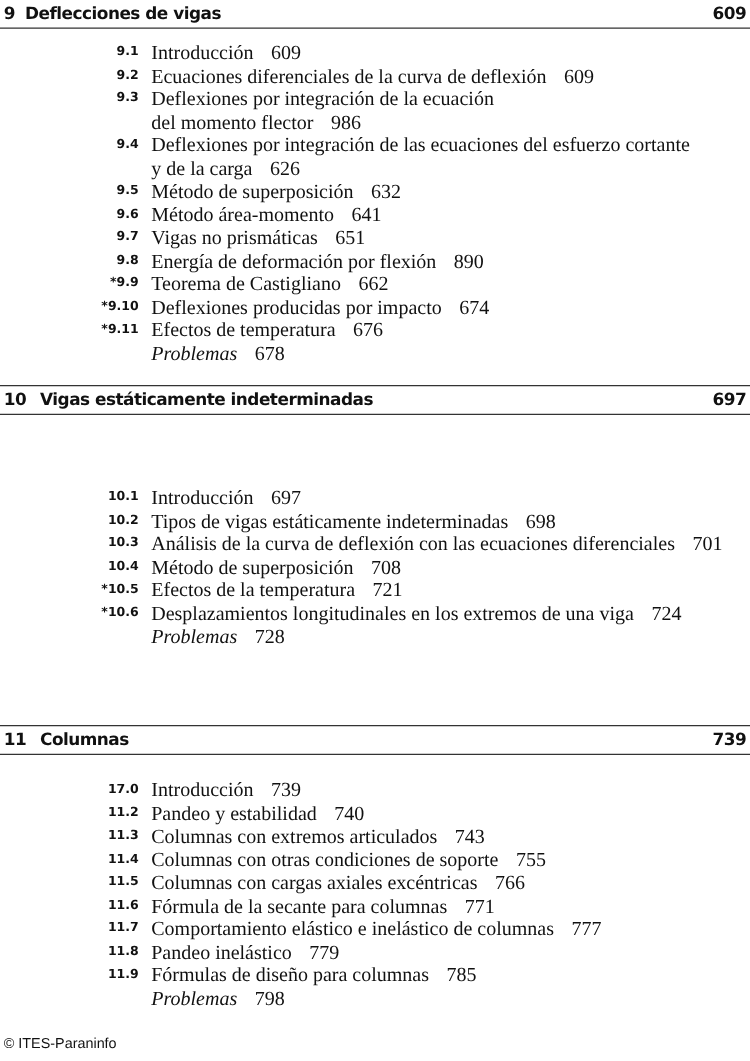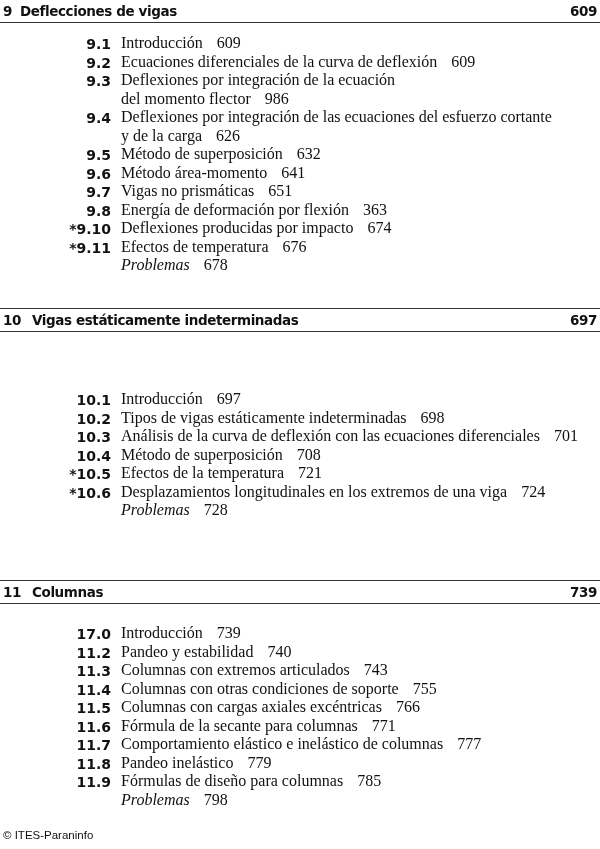--- a/index.html
+++ b/index.html
@@ -14,21 +14,21 @@
     font-family: "DejaVu Sans", sans-serif; font-weight: bold; font-size: 13.5px;
     letter-spacing: -0.4px;
   }
   .chapter-head .num { position: absolute; left: 3px; top: 3px; }
   .chapter-head .title { position: absolute; top: 3px; }
   .chapter-head .page { position: absolute; right: 3px; top: 3px; }
   .sections { position: absolute; left: 0; width: 600px; }
   .row { position: relative; height: 18.5px; }
   .row .snum {
     position: absolute; right: 489px; top: 2px; text-align: right;
-    font-family: "DejaVu Sans", sans-serif; font-weight: bold; font-size: 14px;
+    font-family: "DejaVu Sans", sans-serif; font-weight: bold; font-size: 10px;
   }
   .row .stitle {
     position: absolute; left: 121px; top: 0;
     font-family: "Liberation Serif", serif; font-size: 16px; white-space: nowrap;
   }
   .row .spage { margin-left: 14px; }
   .footer {
     position: absolute; left: 3px; top: 829px;
     font-family: "Liberation Sans", sans-serif; font-size: 11.5px;
   }
@@ -71,21 +71,25 @@
     <div class="row">
       <span class="snum">9.6</span>
       <span class="stitle"><span>Método área-momento</span><span class="spage">641</span></span>
     </div>
     <div class="row">
       <span class="snum">9.7</span>
       <span class="stitle"><span>Vigas no prismáticas</span><span class="spage">651</span></span>
     </div>
     <div class="row">
       <span class="snum">9.8</span>
-      <span class="stitle"><span>Energía de deformación por flexión</span><span class="spage">363</span></span>
+      <span class="stitle"><span>Energía de deformación por flexión</span><span class="spage">890</span></span>
+    </div>
+    <div class="row">
+      <span class="snum">*9.9</span>
+      <span class="stitle"><span>Teorema de Castigliano</span><span class="spage">662</span></span>
     </div>
     <div class="row">
       <span class="snum">*9.10</span>
       <span class="stitle"><span>Deflexiones producidas por impacto</span><span class="spage">674</span></span>
     </div>
     <div class="row">
       <span class="snum">*9.11</span>
       <span class="stitle"><span>Efectos de temperatura</span><span class="spage">676</span></span>
     </div>
     <div class="row">

